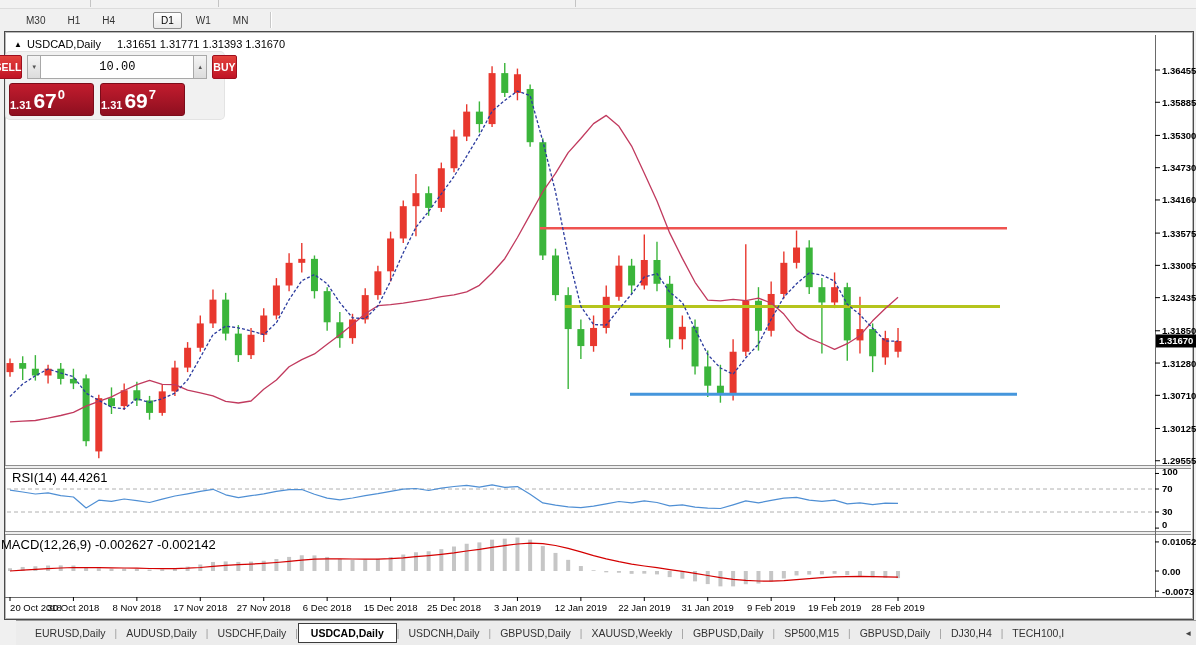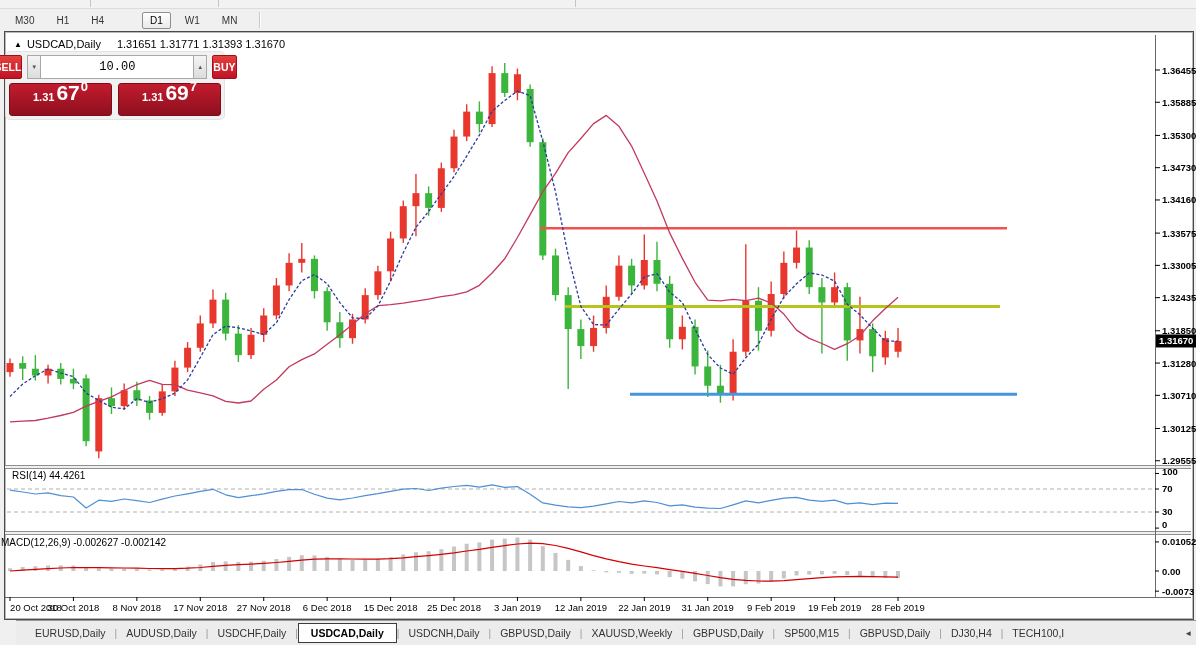--- a/index.html
+++ b/index.html
@@ -1,43 +1,43 @@
 <!DOCTYPE html>
 <html><head>
 <meta charset="utf-8">
 <style>
   html,body{margin:0;padding:0;}
   body{width:1196px;height:645px;position:relative;overflow:hidden;
        background:#f0f0f0;font-family:"Liberation Sans",sans-serif;-webkit-font-smoothing:antialiased;}
   .remnant{position:absolute;left:0;top:0;width:1196px;height:8px;background:#f2f2f2;border-bottom:1px solid #dcdcdc;}
   .remnant .vsep{position:absolute;top:0;width:1px;height:7px;background:#c4c4c4;}
-  .tfbar{position:absolute;left:0;top:9px;width:1196px;height:22px;background:#f0f0f0;display:flex;align-items:center;padding-left:7px;box-sizing:border-box;}
+  .tfbar{position:absolute;left:0;top:9px;width:1196px;height:22px;background:#f0f0f0;display:flex;align-items:center;padding-left:18px;box-sizing:border-box;}
   .tf-btn{font-size:10px;color:#333;padding:2px 7px;margin-right:6px;border:1px solid transparent;border-radius:2px;cursor:default;}
   .tf-btn.active{background:linear-gradient(#ffffff,#e9e9e9);border:1px solid #8f8f8f;color:#000;margin-left:24px;}
   .tf-sep{width:1px;height:16px;background:#c8c8c8;margin:0 8px;box-shadow:1px 0 0 #fff;}
   .chart-frame{position:absolute;left:4px;top:31px;width:1188px;height:587px;background:#ffffff;
                border:1px solid #4a4a4a;box-shadow:inset 0 0 0 1px #b9b9b9;}
   #chart-svg{position:absolute;left:0;top:0;}
   .chart-title{position:absolute;left:14px;top:38px;font-size:11px;color:#000;z-index:5;}
   .chart-title .tri{font-size:8px;margin-right:5px;position:relative;top:-1px;}
   .chart-title .sym{font-weight:700;font-weight:400;}
   .chart-title .ohlc{margin-left:16px;}
-  .pane-label{position:absolute;font-size:10px;color:#000;z-index:5;}
+  .pane-label{position:absolute;font-size:13px;color:#000;z-index:5;}
   .trade-panel{position:absolute;left:6px;top:52px;width:218px;z-index:6;background:#f1f1f1;border-radius:4px;padding:3px;box-sizing:border-box;box-shadow:0 0 0 1px #e3e3e3;}
   .tp-row1{display:flex;align-items:stretch;height:24px;justify-content:center;}
   .tp-btn{width:42px;color:#fff;font-size:10.5px;font-weight:700;display:flex;align-items:center;justify-content:center;
           background:linear-gradient(#e4423c,#c01325);border:1px solid #9d0f1e;border-radius:2px;cursor:pointer;}
   .tp-spin{flex:1;display:flex;margin:0 5px;}
   .tp-arrow{width:12px;background:linear-gradient(#f4f4f4,#dcdcdc);border:1px solid #a8a8a8;color:#555;font-size:6px;
             display:flex;align-items:center;justify-content:center;cursor:pointer;}
   .tp-input{flex:1;border:1px solid #a8a8a8;border-left:none;border-right:none;font-family:Liberation Mono, monospace;
             font-size:12px;text-align:center;color:#000;padding:0;outline:none;background:#fff;min-width:0;}
   .tp-row2{display:flex;margin-top:4px;}
-  .tp-price{width:103px;height:33px;color:#fff;border-radius:3px;background:linear-gradient(#c21c2e,#8e0f1f);
-            border:1px solid #7c0c1a;display:flex;align-items:flex-end;justify-content:center;padding-bottom:9px;box-sizing:border-box;cursor:pointer;}
+  .tp-price{width:85px;height:33px;color:#fff;border-radius:3px;background:linear-gradient(#c21c2e,#8e0f1f);
+            border:1px solid #7c0c1a;display:flex;align-items:flex-end;padding-bottom:1px;box-sizing:border-box;cursor:pointer;}
   .tp-price + .tp-price{margin-left:6px;}
   .tp-price .sm{font-size:11px;font-weight:700;margin-right:2px;margin-bottom:3px;}
   .tp-price .big{font-size:21px;font-weight:700;line-height:27px;}
   .tp-price .sup{font-size:13px;font-weight:700;margin-bottom:12px;margin-left:1px;}
   .tabbar{position:absolute;left:16px;top:620px;width:1196px;height:25px;background:#ececec;border-top:1px solid #9a9a9a;
           display:flex;align-items:center;padding-left:10px;box-sizing:border-box;}
   .tab{font-size:10.5px;color:#333;padding:3px 9px;white-space:nowrap;cursor:pointer;}
   .tab.active{background:#fff;border:1px solid #3c3c3c;color:#000;font-weight:700;padding:3px 12px;margin-top:-1px;}
   .tab-sep{color:#9a9a9a;font-size:10px;}
   .tab-arrows{margin-left:auto;margin-right:6px;display:flex;gap:6px;}

